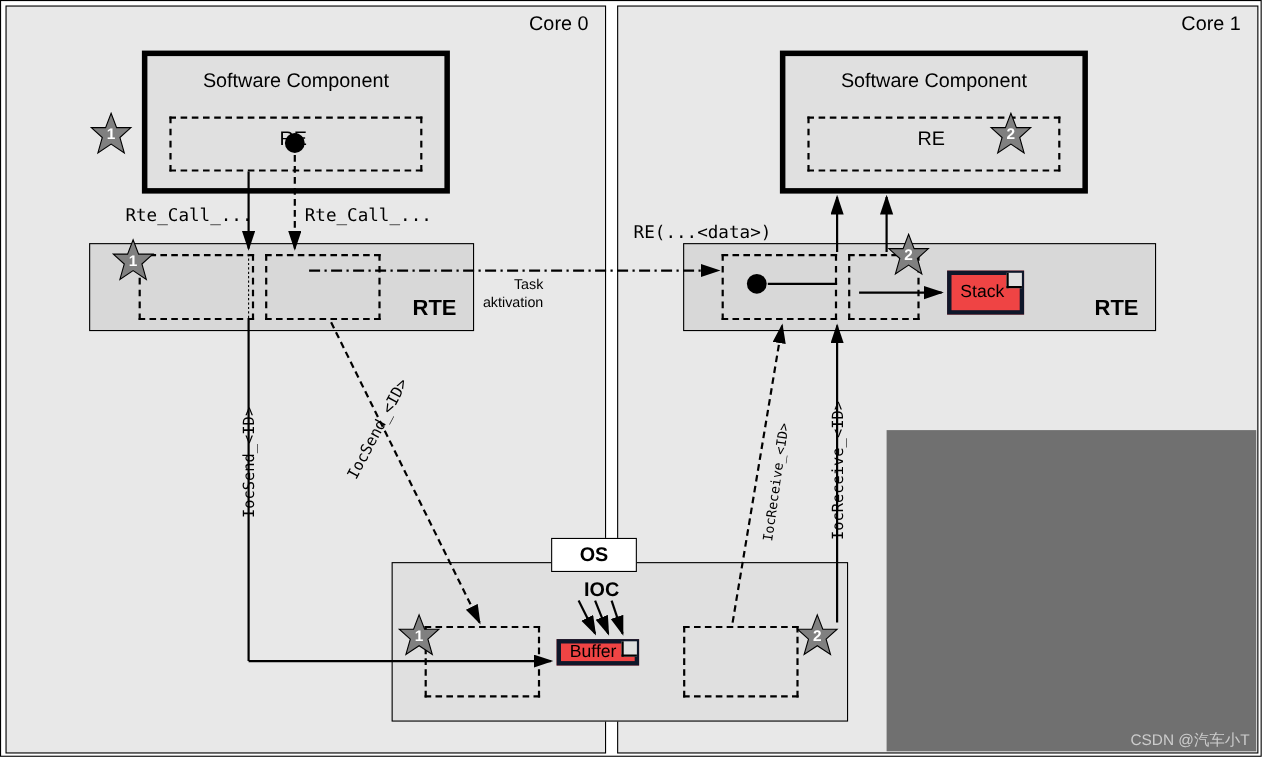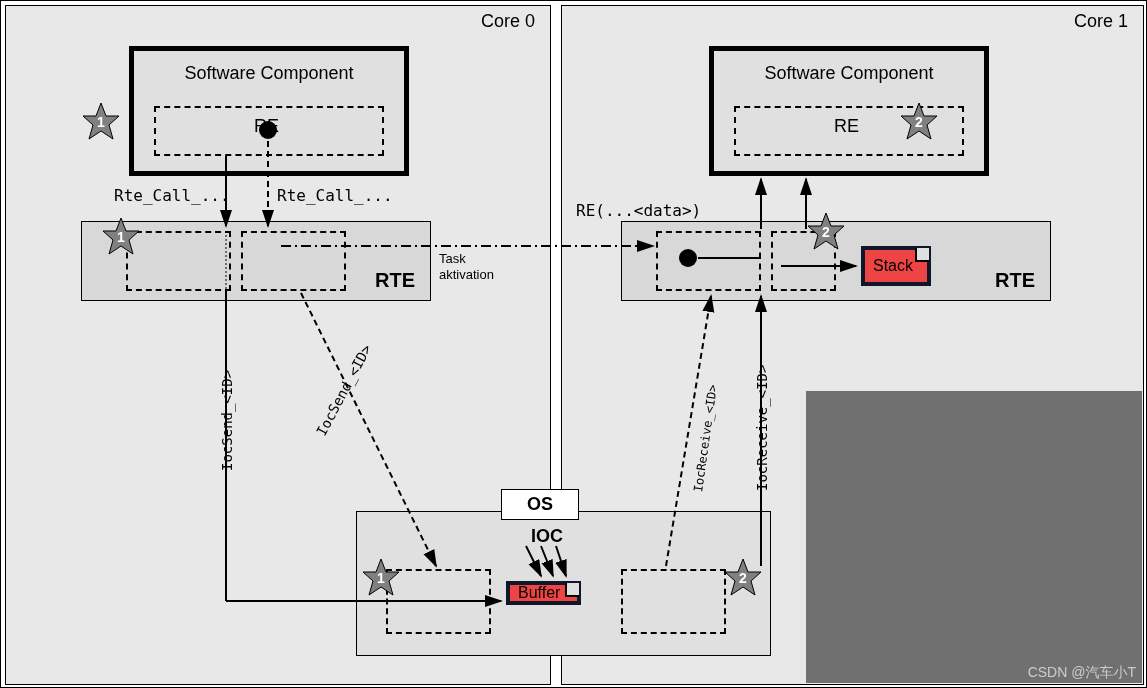--- a/index.html
+++ b/index.html
@@ -294,21 +294,21 @@
     <line x1="780" y1="265" x2="855" y2="265" stroke="#000" stroke-width="2" marker-end="url(#arrow)"></line>
 
     <line x1="525" y1="545" x2="540" y2="575" stroke="#000" stroke-width="2" marker-end="url(#arrow)"></line>
     <line x1="540" y1="545" x2="552" y2="575" stroke="#000" stroke-width="2" marker-end="url(#arrow)"></line>
     <line x1="555" y1="545" x2="565" y2="575" stroke="#000" stroke-width="2" marker-end="url(#arrow)"></line>
   </svg>
 
   <div class="label" style="left:113px; top:185px; font-family:monospace;">Rte_Call_...</div>
   <div class="label" style="left:276px; top:185px; font-family:monospace;">Rte_Call_...</div>
   <div class="label" style="left:575px; top:200px; font-family:monospace;">RE(...&lt;data&gt;)</div>
-  <div class="label" style="left:438px; top:250px; font-size:13px; line-height:1.2;">Task<br>aktivation</div>
+  <div class="label" style="left:438px; top:250px; font-size:13px; line-height:1.2;text-align:right;">Task<br>aktivation</div>
 
   <div class="vlabel" style="left:218px; top:470px; font-family:monospace;">IocSend_&lt;ID&gt;</div>
   <div class="vlabel" style="left:312px; top:430px; font-family:monospace; transform:rotate(-62deg);">IocSend_&lt;ID&gt;</div>
   <div class="vlabel" style="left:690px; top:490px; font-family:monospace; font-size:12px; transform:rotate(-82deg);">IocReceive_&lt;ID&gt;</div>
   <div class="vlabel" style="left:753px; top:490px; font-family:monospace;">IocReceive_&lt;ID&gt;</div>
 
   <div class="watermark">CSDN @汽车小T</div>
 </div>
 
 </body></html>

